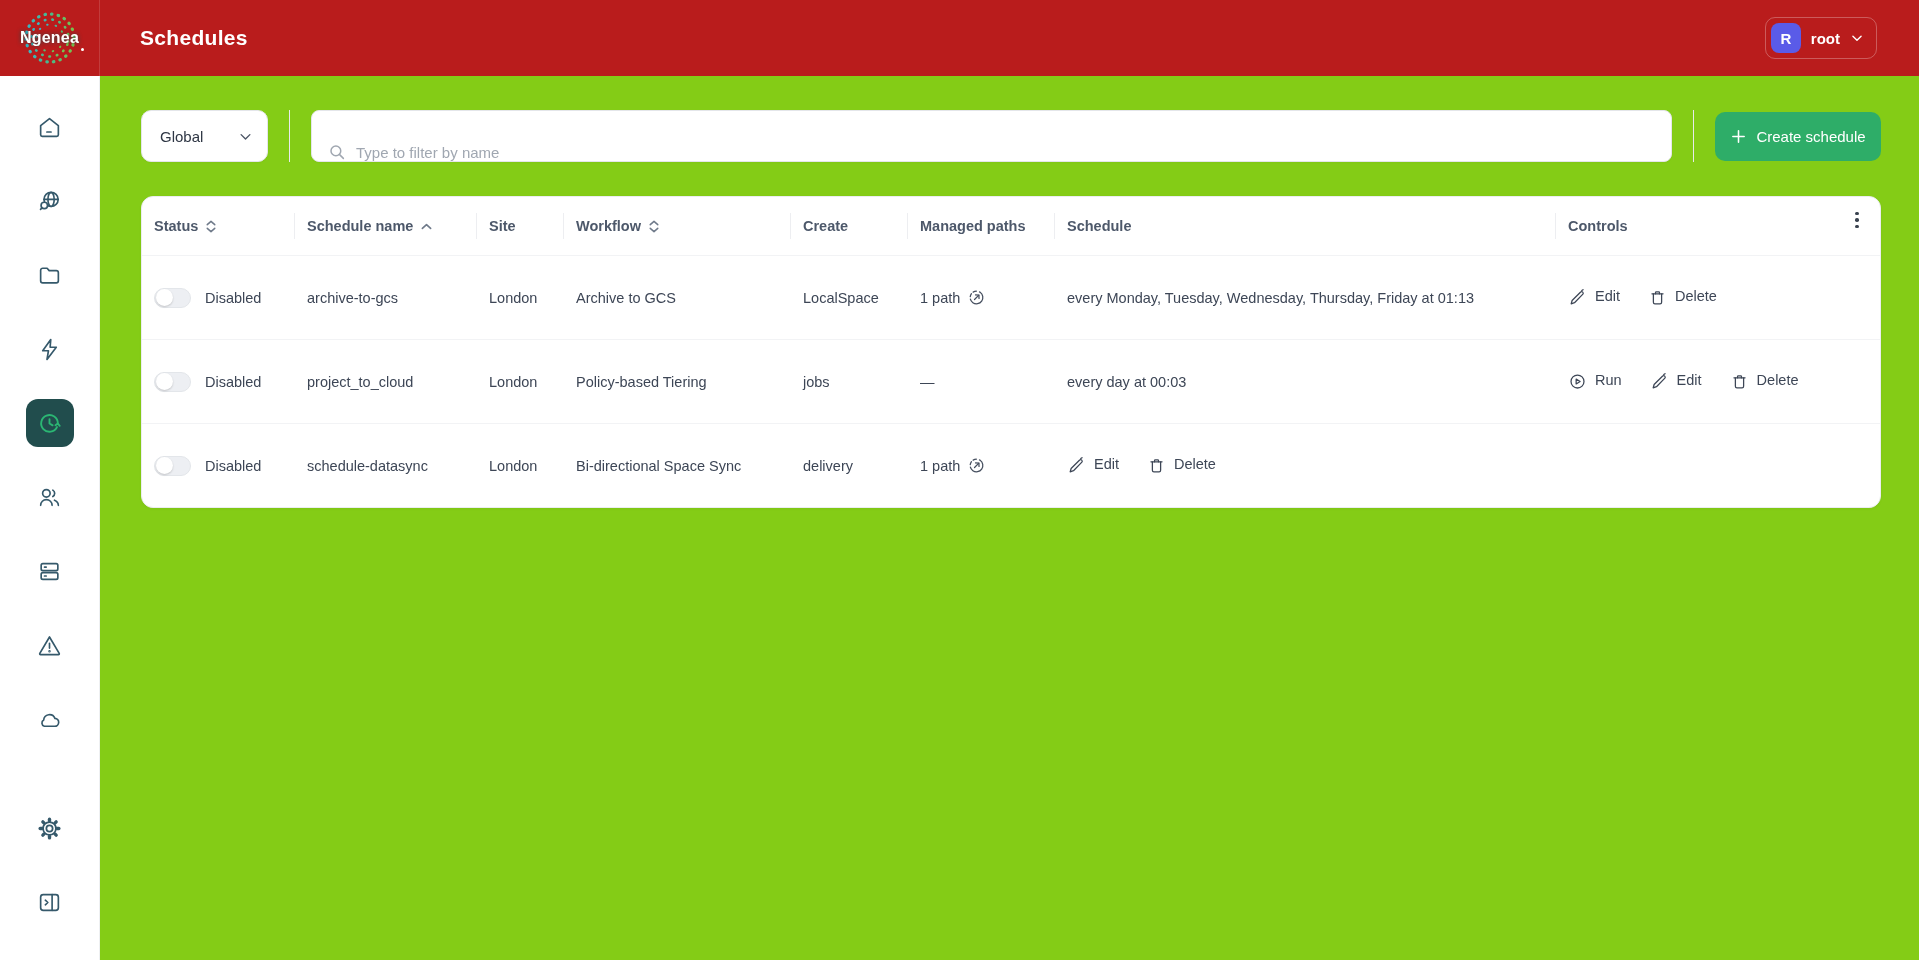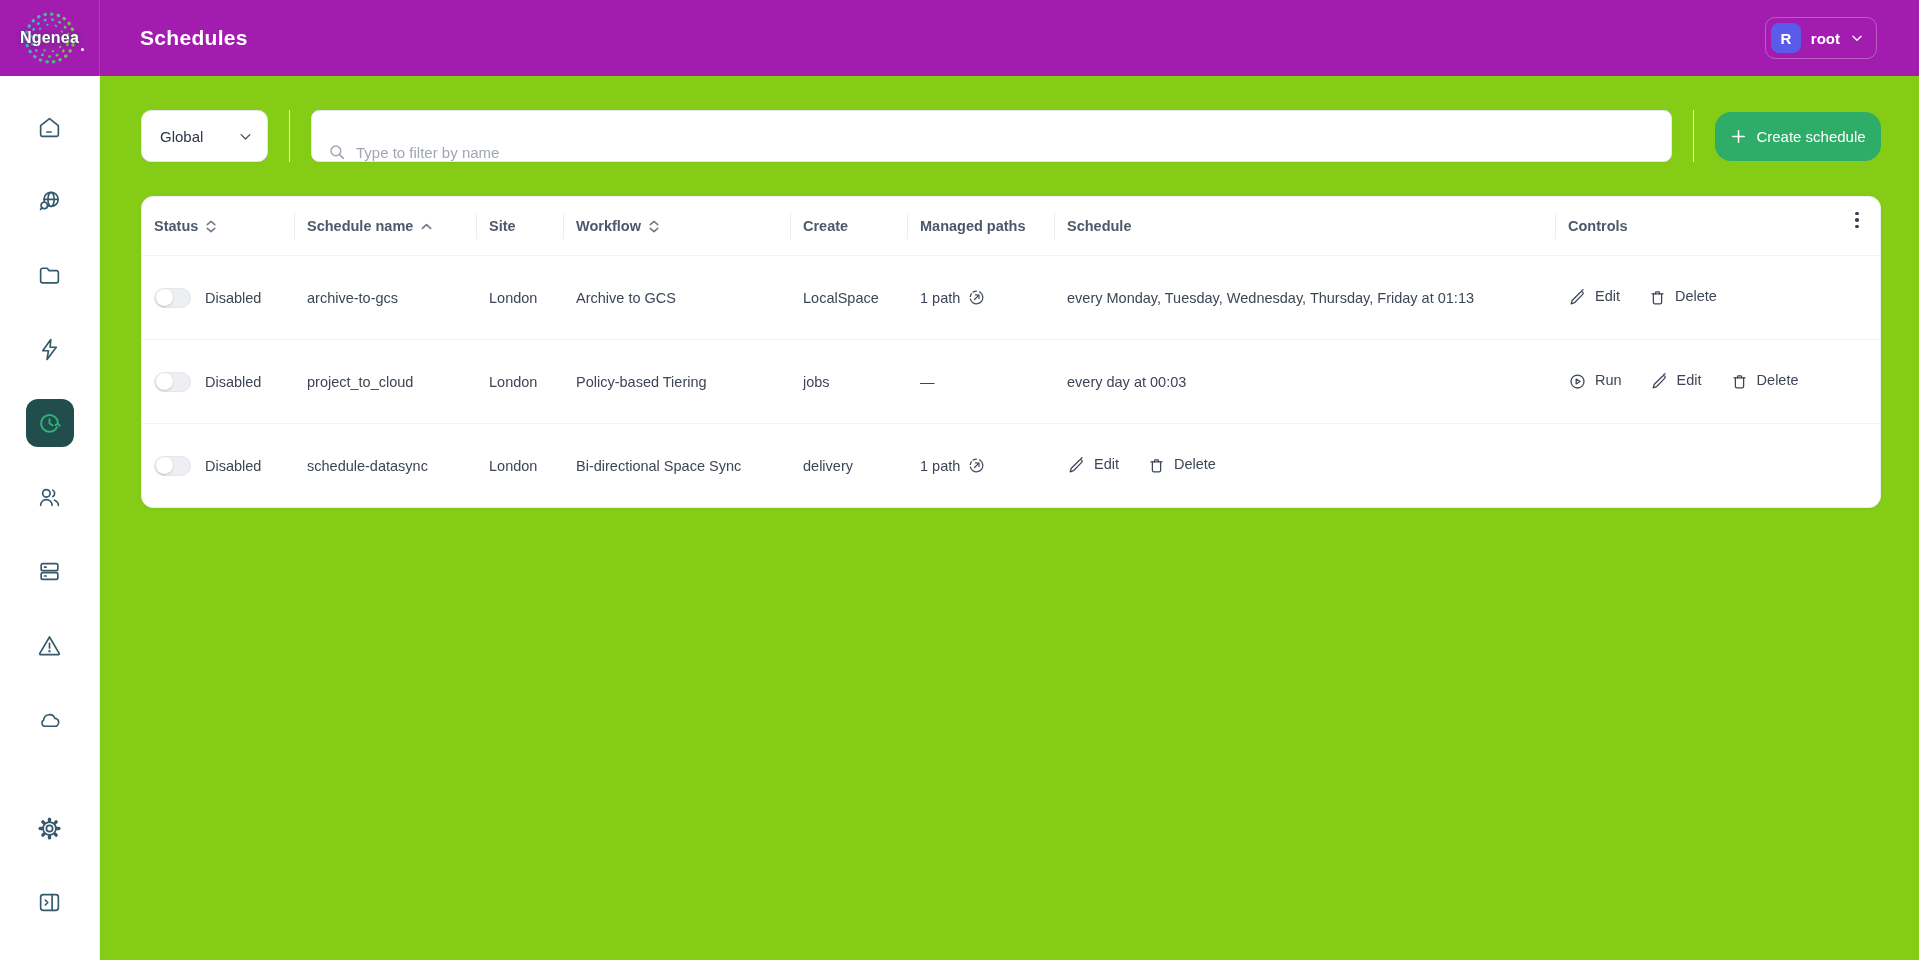--- a/index.html
+++ b/index.html
@@ -1,20 +1,20 @@
 <!DOCTYPE html>
 <html><head>
 <meta charset="utf-8">
 <style>
   * { margin:0; padding:0; box-sizing:border-box; }
   html,body { width:1919px; height:960px; overflow:hidden; }
   body { font-family:"Liberation Sans", sans-serif; background:#fafafa; color:#3d4656; }
 
   
-  .topbar { position:fixed; top:0; left:0; right:0; height:76px; background:#a21caf; display:flex; align-items:center; z-index:10; }
+  .topbar { position:fixed; top:0; left:0; right:0; height:76px; background:#b91c1c; display:flex; align-items:center; z-index:10; }
   .logo-box { width:100px; height:76px; display:flex; align-items:center; justify-content:center; border-right:1px solid rgba(255,255,255,0.14); position:relative; }
   .logo-wrap { position:relative; width:58px; height:58px; display:flex; align-items:center; justify-content:center; }
   .logo-text { position:absolute; color:#ffffff; font-weight:bold; font-size:16px; letter-spacing:0.2px; text-shadow:0 0 4px rgba(33,77,77,0.9); }
   .logo-dot { position:absolute; right:-5px; bottom:16px; width:3px; height:3px; border-radius:50%; background:#fff; }
   .page-title { margin-left:40px; color:#ffffff; font-size:21px; font-weight:bold; letter-spacing:0.3px; }
   .user-chip { margin-left:auto; margin-right:42px; display:flex; align-items:center; gap:10px; border:1px solid rgba(255,255,255,0.28); border-radius:10px; padding:5px 12px 5px 5px; cursor:pointer; }
   .avatar { width:30px; height:30px; border-radius:8px; background:#5a5be8; color:#fff; display:flex; align-items:center; justify-content:center; font-size:15px; font-weight:bold; }
   .user-name { color:#fff; font-size:15px; font-weight:bold; }
 
   
@@ -29,21 +29,21 @@
 
   
   .content { position:absolute; top:76px; left:100px; right:0; bottom:0; background:#84cc16; padding:34px 38px 0 41px; }
   .toolbar { display:flex; align-items:center; }
   .scope-select { width:127px; height:52px; background:#fff; border:1px solid #e4e6ea; border-radius:10px; display:flex; align-items:center; justify-content:space-between; padding:0 14px 0 18px; cursor:pointer; box-shadow:0 1px 2px rgba(20,30,40,0.03); }
   .scope-select span { font-size:15px; color:#2e3644; }
   .tb-divider { width:1px; height:52px; background:#e8eaec; margin:0 21px; }
   .search-box { flex:1; height:52px; background:#fff; border:1px solid #e4e6ea; border-radius:8px; display:flex; align-items:flex-end; padding:0 16px; box-shadow:0 1px 2px rgba(20,30,40,0.03); }
   .search-box input { border:none; outline:none; flex:1; margin-left:10px; font-size:15px; color:#2e3644; font-family:"Liberation Sans", sans-serif; background:transparent; }
   .search-box input::placeholder { color:#a0a7b1; }
-  .create-btn { width:166px; height:49px; background:#2ead68; border:none; border-radius:16px; color:#fff; font-size:15px; font-family:"Liberation Sans", sans-serif; display:flex; align-items:center; justify-content:center; gap:9px; cursor:pointer; }
+  .create-btn { width:166px; height:49px; background:#2ead68; border:none; border-radius:10px; color:#fff; font-size:15px; font-family:"Liberation Sans", sans-serif; display:flex; align-items:center; justify-content:center; gap:9px; cursor:pointer; }
 
   
   .card { position:relative; margin-top:34px; background:#fff; border:1px solid #ebedf0; border-radius:12px; box-shadow:0 1px 3px rgba(25,35,50,0.04); }
   .kebab-btn { position:absolute; top:8px; right:10px; width:26px; height:30px; display:flex; flex-direction:column; align-items:center; justify-content:center; gap:3px; cursor:pointer; background:none; border:none; }
   .kebab-btn i { width:3.5px; height:3.5px; border-radius:50%; background:#39424f; }
   .trow { display:grid; grid-template-columns:153px 182px 87px 227px 117px 147px 501px 1fr; align-items:center; }
   .thead { height:58px;font-weight:bold; }
   .thead .th { height:26px; display:flex; align-items:center; gap:8px; padding:0 8px 0 12px; font-size:14.5px; color:#4d586a; border-right:1px solid #edeef1; }
   .thead .th:last-child { border-right:none; }
   .tbody-row { height:84px; border-top:1px solid #f2f3f5; font-size:14.5px; color:#3d4656; }

